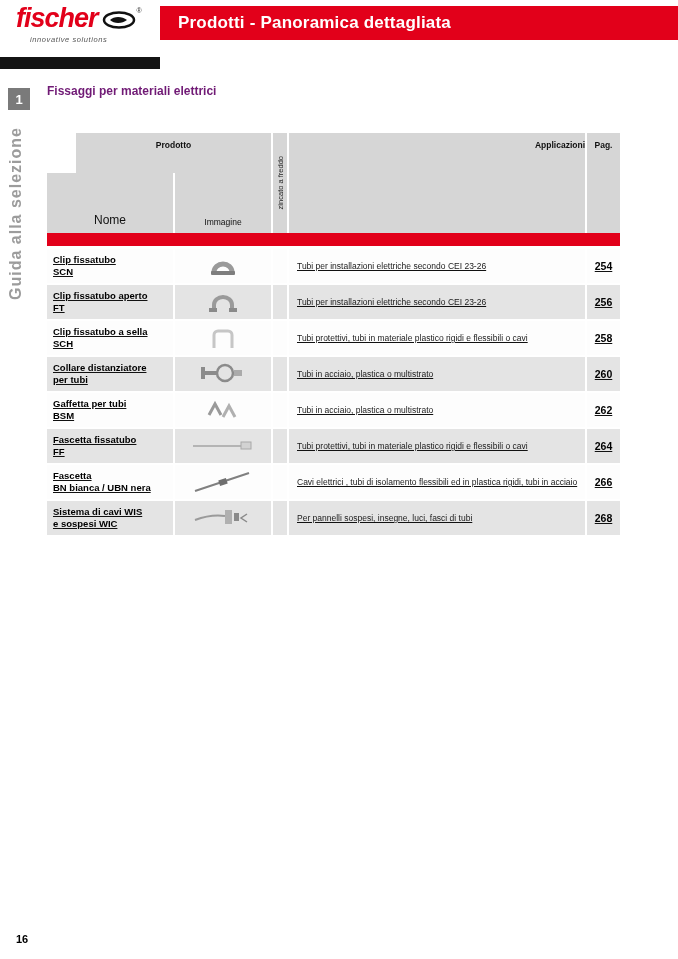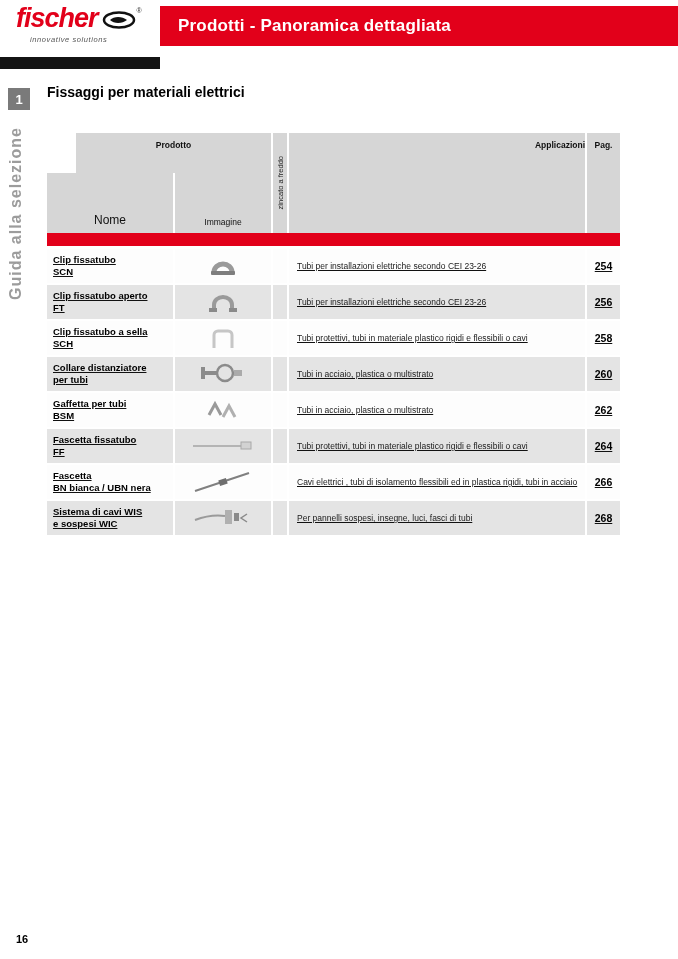--- a/index.html
+++ b/index.html
@@ -11,40 +11,40 @@
 
   
   .logo { position:absolute; left:16px; top:5px; width:140px; }
   .logo-row { display:flex; align-items:flex-start; }
   .logo-word { color:#e2001a; font-weight:bold; font-style:italic; font-size:27px; line-height:27px; letter-spacing:-1px; }
   .logo-emblem { margin:6px 0 0 4px; display:inline-block; }
   .logo-reg { font-size:7px; color:#333; margin-left:1px; margin-top:2px; }
   .logo-tagline { font-size:7.5px; font-style:italic; color:#555; letter-spacing:0.6px; margin:2px 0 0 14px; }
 
   .topbar-red {
-    position:absolute; left:160px; top:6px; width:518px; height:40px;
+    position:absolute; left:160px; top:6px; width:518px; height:34px;
     background:#e2001a; display:flex; align-items:center; padding-left:18px; box-sizing:border-box;
   }
   .topbar-red .bar-title { color:#fff; font-size:17px; font-weight:bold; letter-spacing:0.2px; }
   .black-strip { position:absolute; left:0; top:57px; width:160px; height:12px; background:#141414; }
 
   
   .chapter-num {
     position:absolute; left:8px; top:88px; width:22px; height:22px;
     background:#7a7a7a; color:#fff; font-weight:bold; font-size:13px;
     display:flex; align-items:center; justify-content:center;
   }
   .side-label { position:absolute; left:3px; top:127px; width:26px; display:flex; justify-content:center; }
   .side-label span {
     writing-mode:vertical-rl; transform:rotate(180deg);
     font-weight:bold; font-size:16px; color:#9c9c9c; letter-spacing:1px; white-space:nowrap;
   }
 
   
-  .section-title { position:absolute; left:47px; top:84px; font-size:14px; font-weight:bold; color:#000000; }
+  .section-title { position:absolute; left:47px; top:84px; font-size:12px; font-weight:bold; color:#701a75; }
 
   .table-wrap { position:absolute; left:47px; top:133px; width:573px; }
 
   .thead {
     display:grid; grid-template-columns:126px 96px 14px 296px 33px;
     grid-template-rows:40px 60px; column-gap:2px; row-gap:0; background:#fff;
   }
   .thead > div { background:#d6d6d6; box-sizing:border-box; }
   .h-prodotto { grid-column:1/3; grid-row:1; text-align:center; padding-top:7px; font-size:8.5px; font-weight:bold;margin-left:29px; }
   .h-nome     { grid-column:1; grid-row:2; display:flex; align-items:flex-end; justify-content:center; padding-bottom:6px; font-size:12px; }

